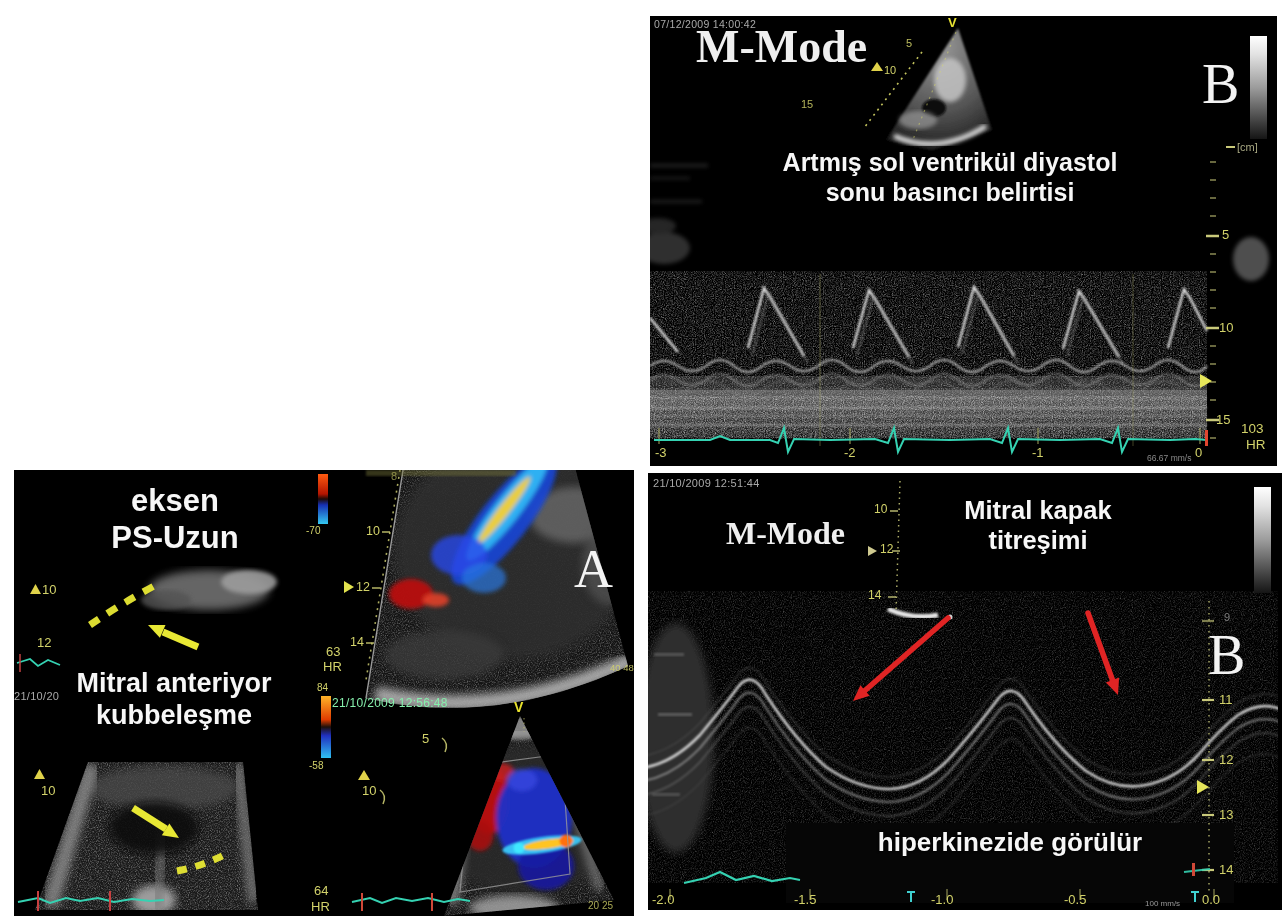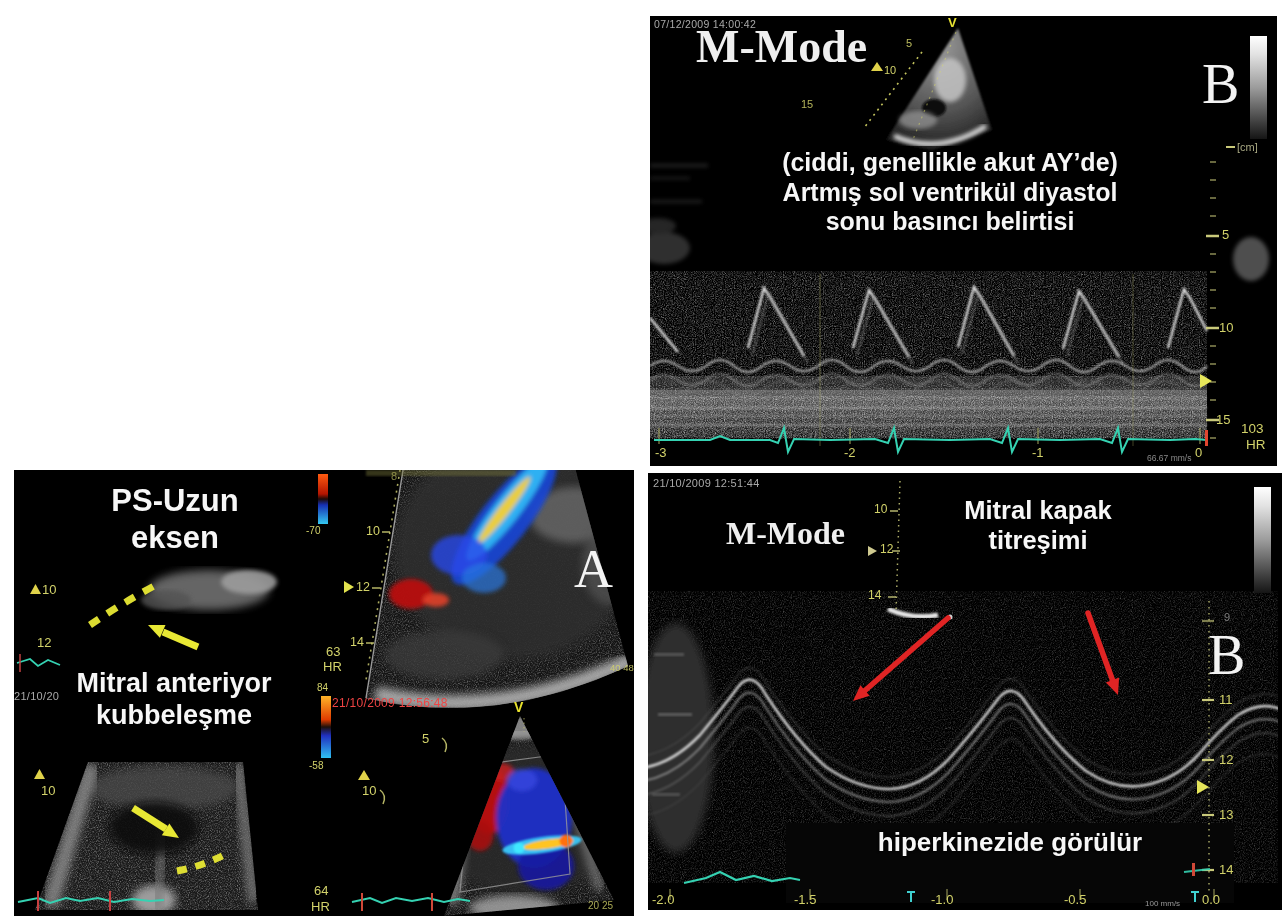--- a/index.html
+++ b/index.html
@@ -155,21 +155,20 @@
     <span class="t yel" style="left:256px;top:22px;font-size:11px;opacity:.9;">5</span>
     <span class="t yel" style="left:234px;top:49px;font-size:11px;">10</span>
     <span class="t yel" style="left:151px;top:83px;font-size:11px;opacity:.85;">15</span>
     <span class="t serif letter" style="left:552px;top:40px;font-size:56px;">B</span>
     <div class="graybar" style="left:600px;top:20px;height:103px;"></div>
     <span class="t" style="left:587px;top:126px;font-size:11px;color:#a8a882;">[cm]</span>
     <span class="t yel" style="left:572px;top:212px;font-size:13px;">5</span>
     <span class="t yel" style="left:569px;top:305px;font-size:13px;">10</span>
     <span class="t yel" style="left:566px;top:397px;font-size:13px;">15</span>
     <div class="ann" style="left:40px;top:132px;width:520px;font-size:25px;">
-      <div class="annline">(ciddi, genellikle akut AY’de)</div>
       <div class="annline">Artmış sol ventrikül diyastol</div>
       <div class="annline">sonu basıncı belirtisi</div>
     </div>
     <span class="t yel" style="left:5px;top:430px;font-size:13px;">-3</span>
     <span class="t yel" style="left:194px;top:430px;font-size:13px;">-2</span>
     <span class="t yel" style="left:382px;top:430px;font-size:13px;">-1</span>
     <span class="t yel" style="left:545px;top:430px;font-size:13px;">0</span>
     <span class="t yel" style="left:591px;top:406px;font-size:13.5px;">103</span>
     <span class="t yel" style="left:596px;top:422px;font-size:13.5px;">HR</span>
     <span class="t" style="left:497px;top:438px;font-size:8.5px;color:#8a8a8a;">66.67 mm/s</span>
@@ -296,30 +295,30 @@
       <path d="M428,268 q7,5 3,14" stroke="#c9c970" stroke-width="1.5" fill="none" opacity="0.9"></path>
       <path d="M366,320 q7,5 3,14" stroke="#c9c970" stroke-width="1.5" fill="none" opacity="0.9"></path>
       <polygon points="344,310 356,310 350,300" fill="#e0d24a"></polygon>
       <line x1="510" y1="248" x2="510" y2="262" stroke="#c9c970" stroke-dasharray="1.5,3" opacity="0.7"></line>
       <path d="M338,432 L356,428 L368,433 L382,428 L398,431 L414,428 L430,432 L444,429 L456,431" stroke="#35d2b2" stroke-width="2" fill="none"></path>
       <line x1="348" y1="423" x2="348" y2="441" stroke="#d04838" stroke-width="2"></line>
       <line x1="418" y1="423" x2="418" y2="441" stroke="#d04838" stroke-width="2"></line>
     </svg>
 
     <div class="ann" style="left:55px;top:13px;width:212px;font-size:31px;">
+      <div class="annline">eksen</div>
       <div class="annline">PS-Uzun</div>
-      <div class="annline">eksen</div>
     </div>
     <div class="ann" style="left:30px;top:198px;width:260px;font-size:27px;">
       <div class="annline">Mitral anteriyor</div>
       <div class="annline">kubbeleşme</div>
     </div>
     <span class="t serif letter" style="left:560px;top:72px;font-size:54px;">A</span>
     <span class="t ts" style="left:0px;top:221px;">21/10/20</span>
-    <span class="t ts" style="left:318px;top:227px;font-size:12px;color:#ef4444;">21/10/2009 12:56:48</span>
+    <span class="t ts" style="left:318px;top:227px;font-size:12px;color:#86efac;">21/10/2009 12:56:48</span>
     <div class="cbar" id="cb1"></div>
     <span class="t yel" style="left:292px;top:56px;font-size:10px;">-70</span>
     <span class="t yel" style="left:312px;top:175px;font-size:13px;">63</span>
     <span class="t yel" style="left:309px;top:190px;font-size:13px;">HR</span>
     <span class="t yel" style="left:303px;top:213px;font-size:10px;">84</span>
     <div class="cbar" id="cb2"></div>
     <span class="t yel" style="left:295px;top:291px;font-size:10px;">-58</span>
     <span class="t yel" style="left:300px;top:414px;font-size:13px;">64</span>
     <span class="t yel" style="left:297px;top:430px;font-size:13px;">HR</span>
     <span class="t yel" style="left:28px;top:113px;font-size:13px;">10</span>

